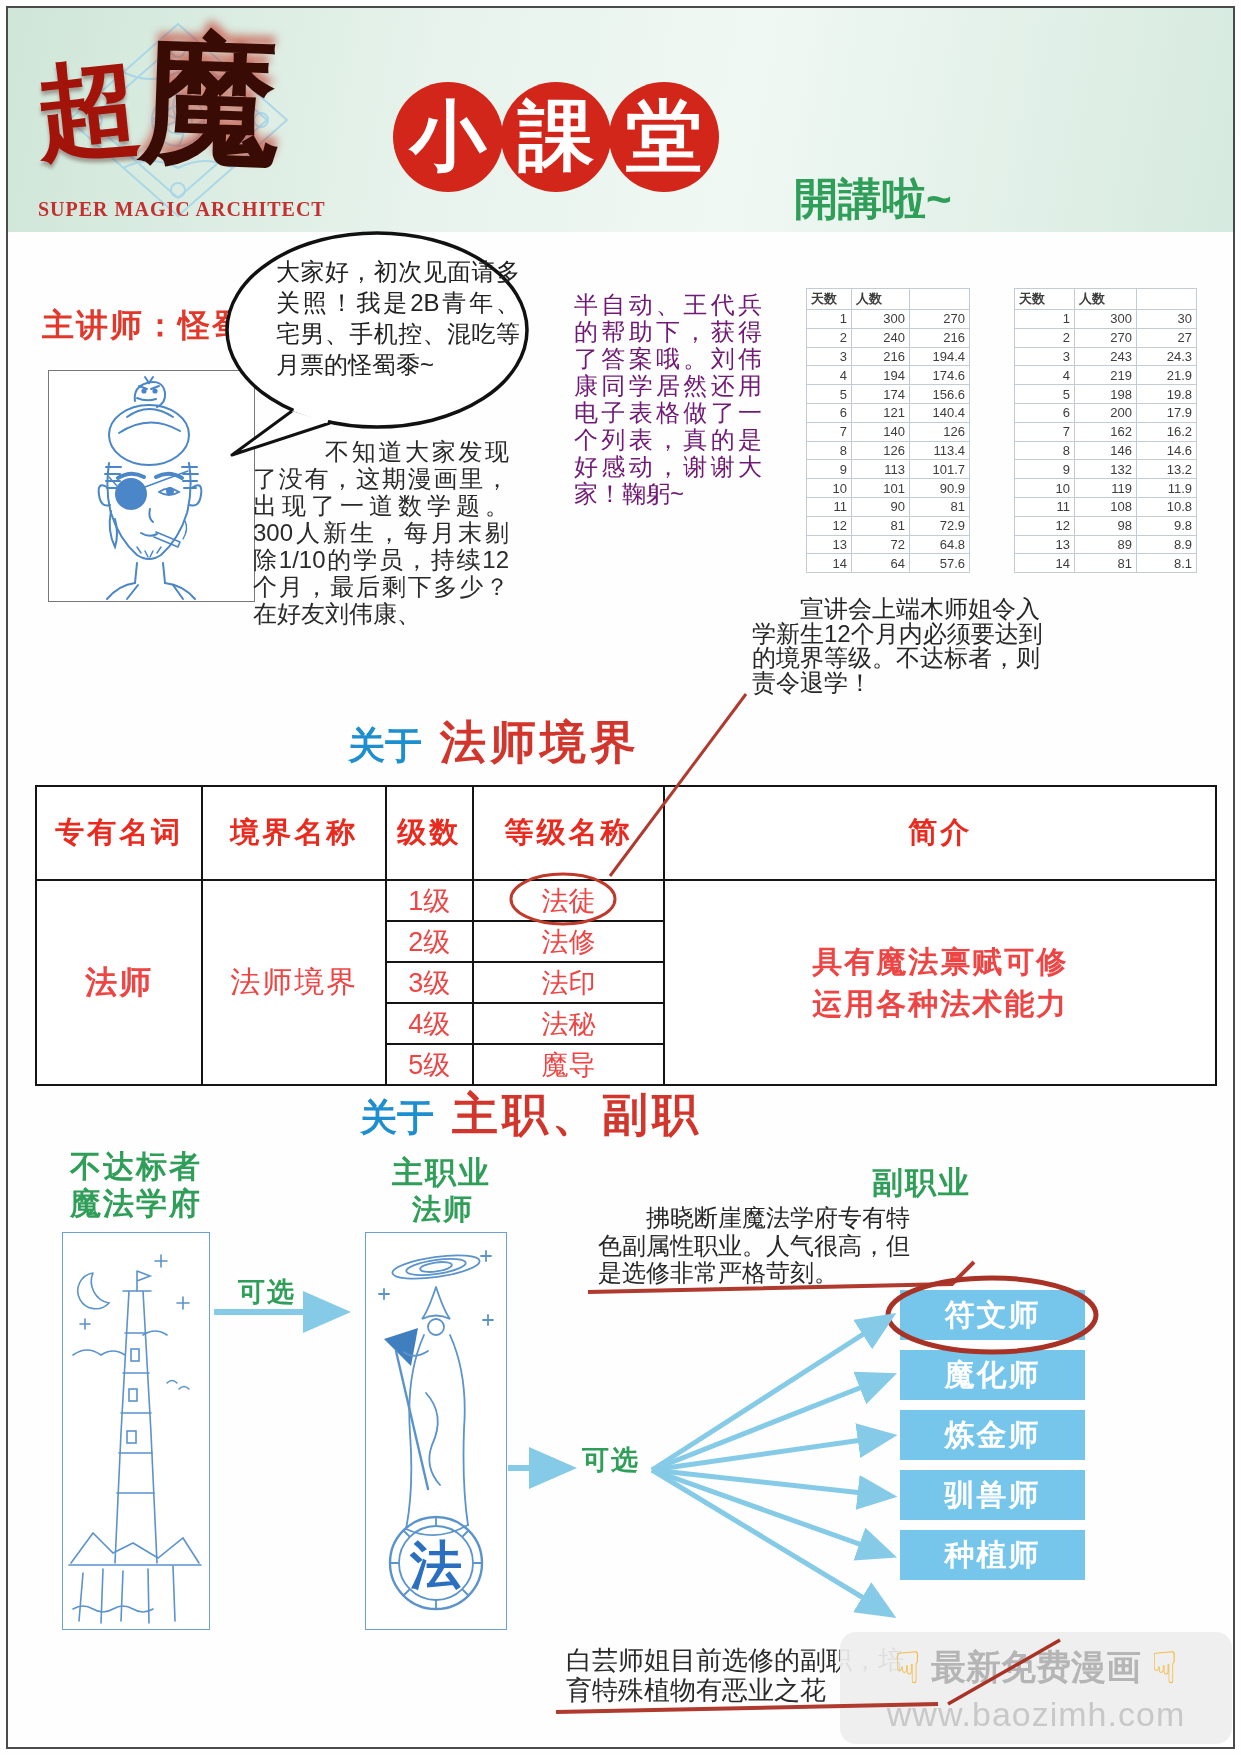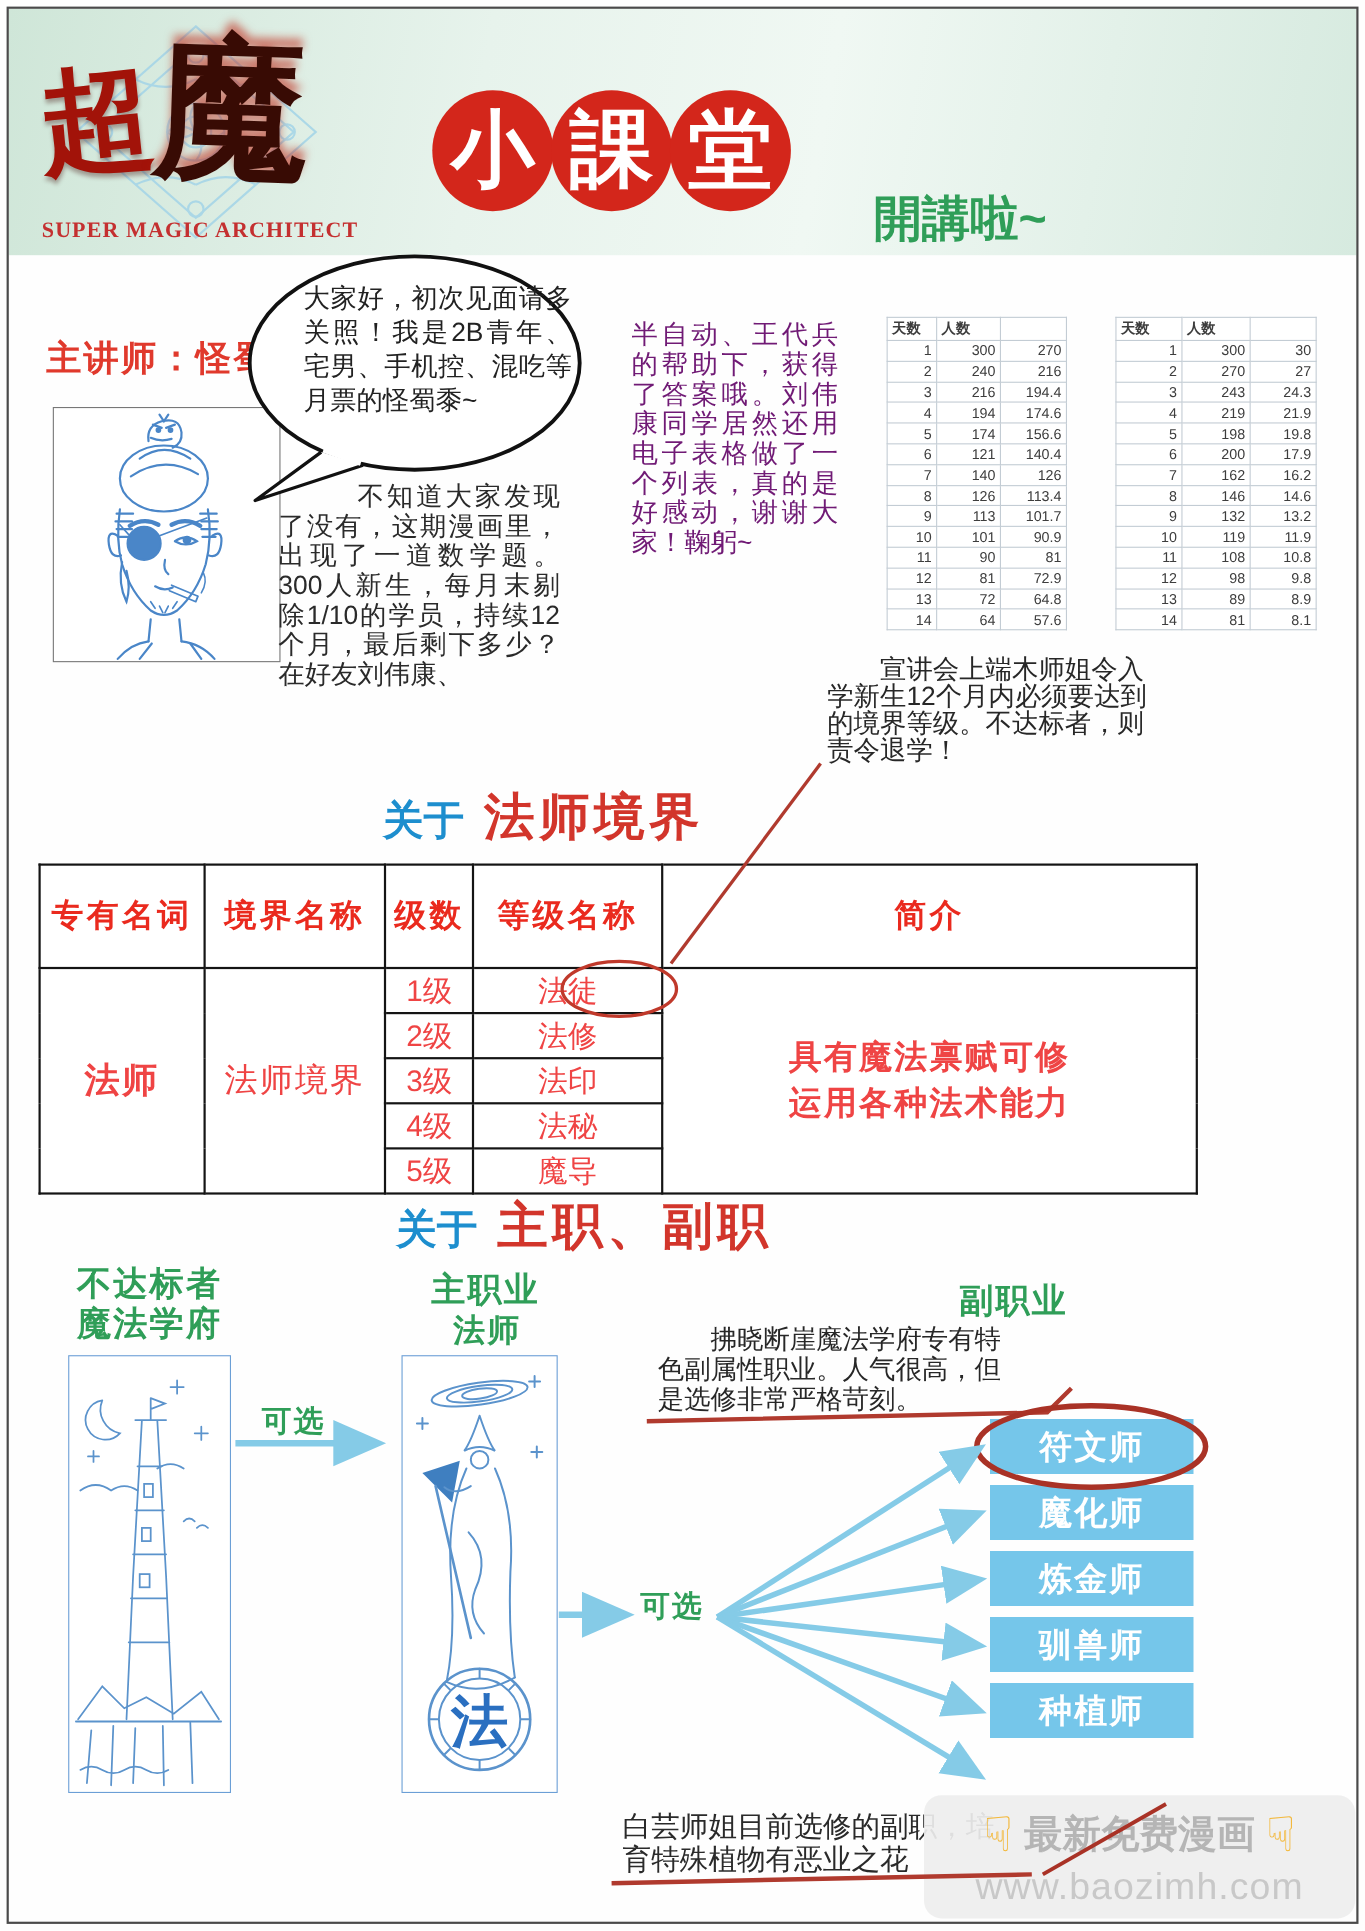--- a/index.html
+++ b/index.html
@@ -43,21 +43,21 @@
   .ss2{left:1014px;top:288px;width:182px;}
   
   .realm-note{left:736px;top:597px;width:330px;font-size:24px;line-height:24.5px;color:#272727;margin-left:16px;}
   
   .heading{display:flex;align-items:baseline;gap:18px;}
   .h-prefix{font-size:37px;font-weight:bold;color:#1d8ece;}
   .h-main{font-size:46px;font-weight:bold;color:#d2352b;letter-spacing:4px;}
   .h1{left:348px;top:712px;}
   .h2{left:360px;top:1084px;}
   
-  .realm-table{position:absolute;left:35px;top:785px;width:1054px;border-collapse:collapse;
+  .realm-table{position:absolute;left:35px;top:785px;width:1182px;border-collapse:collapse;
     background:#fff;}
   .realm-table th,.realm-table td{border:2.5px solid #141414;text-align:center;vertical-align:middle;
     color:#ef4444;}
   .realm-table th{height:90px;font-size:29px;font-weight:bold;color:#ea2a1e;letter-spacing:3px;}
   .realm-table td{height:37px;font-size:27px;}
   .realm-table td.noun{font-size:32px;font-weight:bold;letter-spacing:2px;}
   .realm-table td.realmname{font-size:30px;letter-spacing:2px;}
   .realm-table td.intro{font-size:30px;font-weight:600;line-height:42px;letter-spacing:2px;}
   
   .green{color:#2f9e58;font-weight:bold;}

